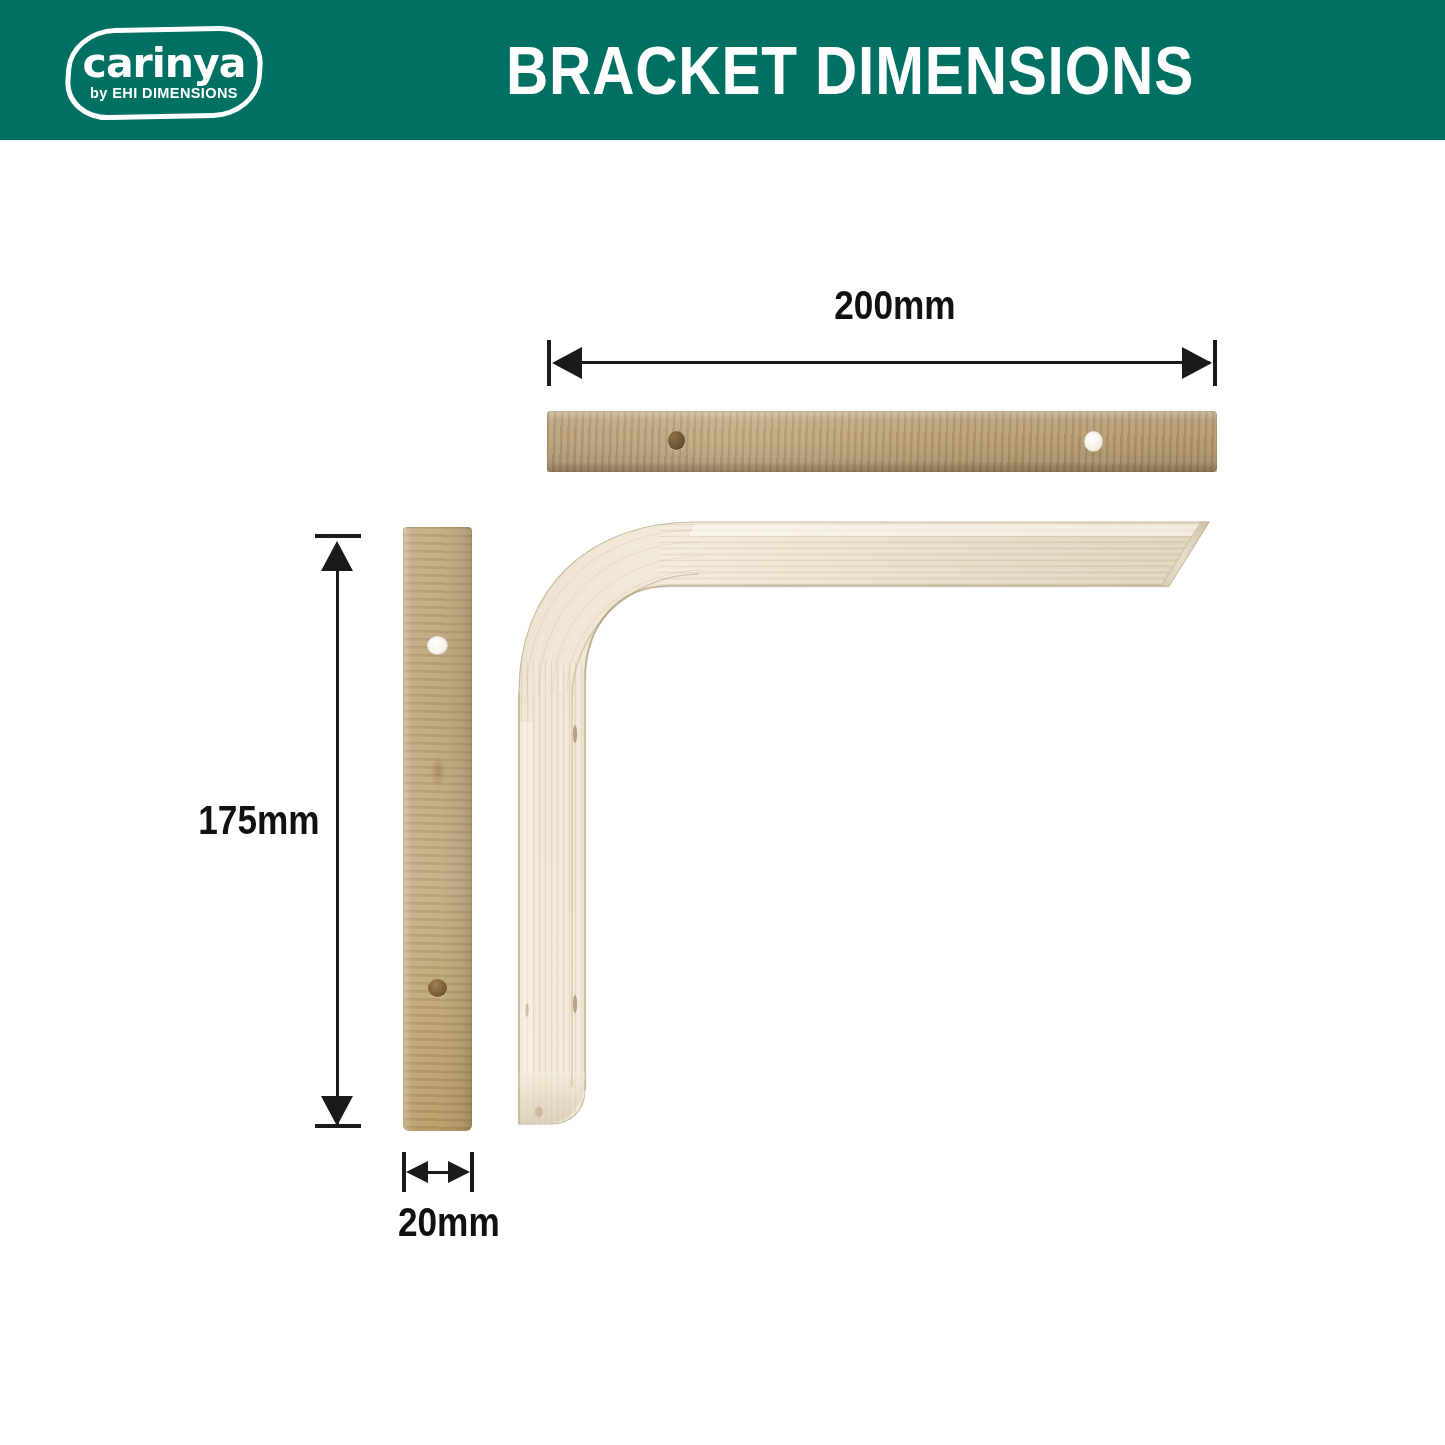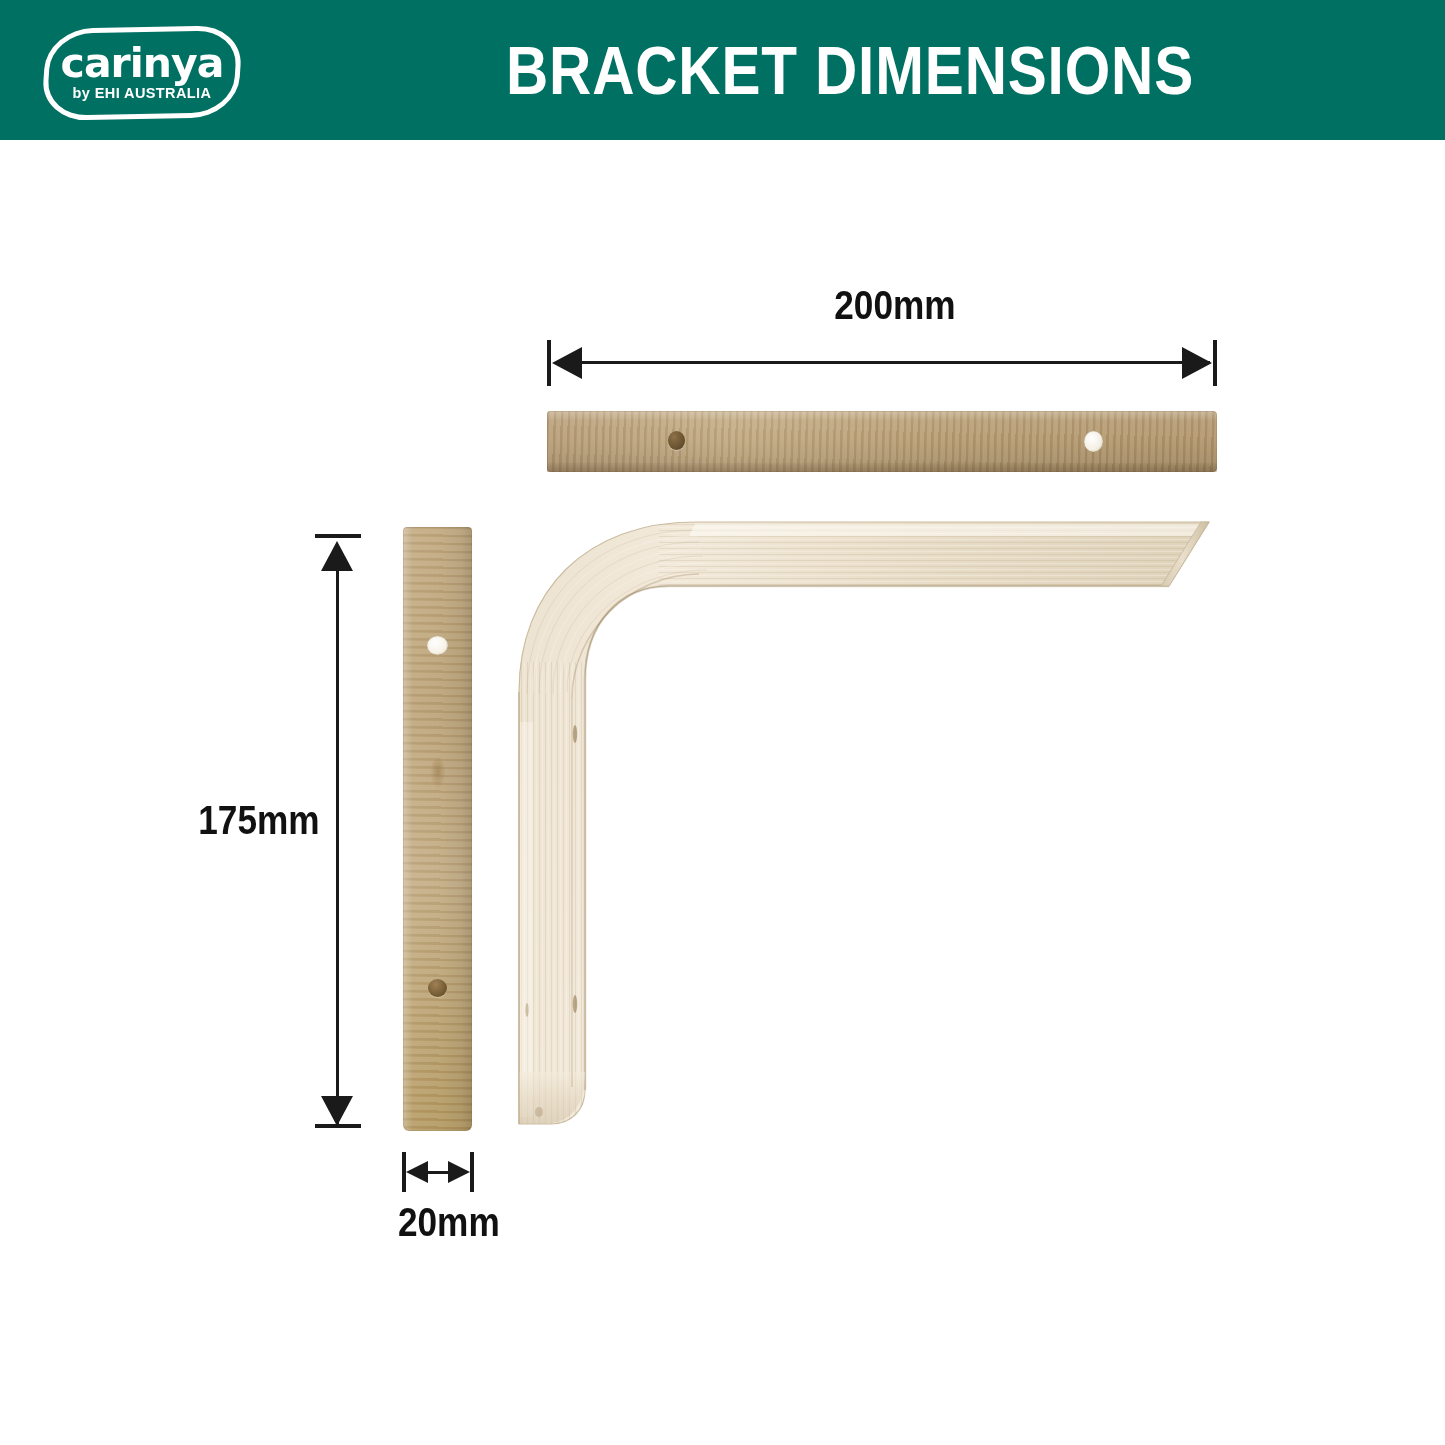--- a/index.html
+++ b/index.html
@@ -42,21 +42,21 @@
     font-size: 68px;
     letter-spacing: 1px;
     transform: scaleX(0.86);
     transform-origin: center center;
     white-space: nowrap;
   }
 
   
   #logo {
     position: absolute;
-    left: 44px;
+    left: 66px;
     top: 27px;
     width: 196px;
     height: 92px;
   }
   #logo-frame {
     position: absolute;
     left: 0; top: 0;
     width: 196px;
     height: 92px;
     border: 5px solid #ffffff;
@@ -260,21 +260,21 @@
 </head>
 <body>
 
 <div id="page" data-name="bracket-dimensions-page">
 
   <div id="header" data-name="page-header">
 
     <div id="logo" data-name="carinya-logo">
       <div id="logo-frame" data-name="logo-frame-shape"></div>
       <div id="logo-word" data-name="logo-brand-text">carinya</div>
-      <div id="logo-sub" data-name="logo-tagline-text">by EHI AUSTRALIA</div>
+      <div id="logo-sub" data-name="logo-tagline-text">by EHI DIMENSIONS</div>
     </div>
 
     <div id="header-title" data-name="page-title">BRACKET DIMENSIONS</div>
   </div>
 
   <div class="dim-label" style="left:826px; top:283px;" data-name="dimension-label-200mm">200mm</div>
 
   <div class="tick-v" style="left:547px; top:340px; height:46px;" data-name="dimension-200mm-tick-left"></div>
 
   <div class="tick-v" style="left:1213px; top:340px; height:46px;" data-name="dimension-200mm-tick-right"></div>

